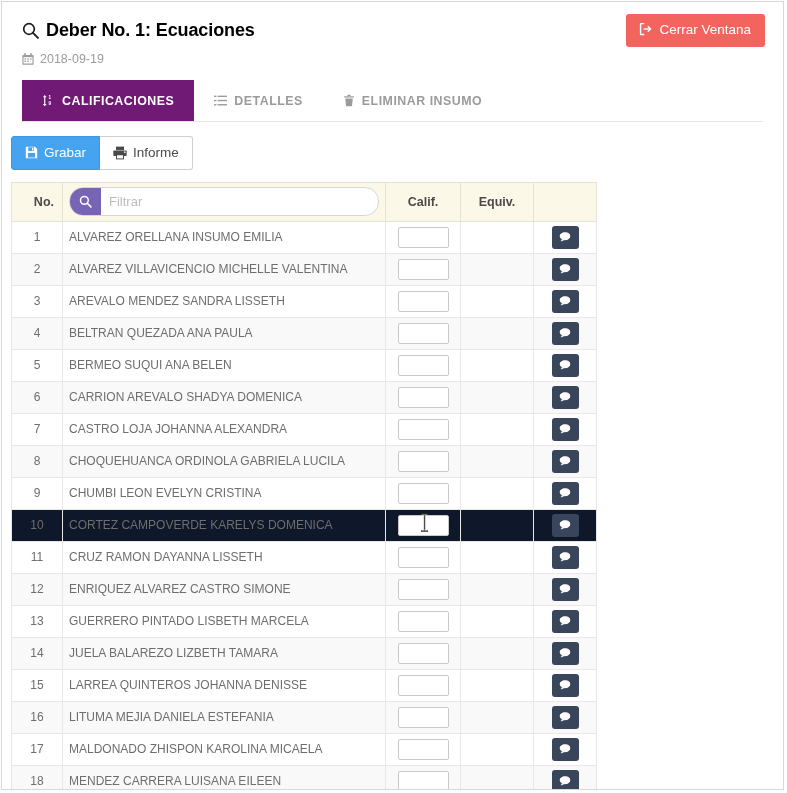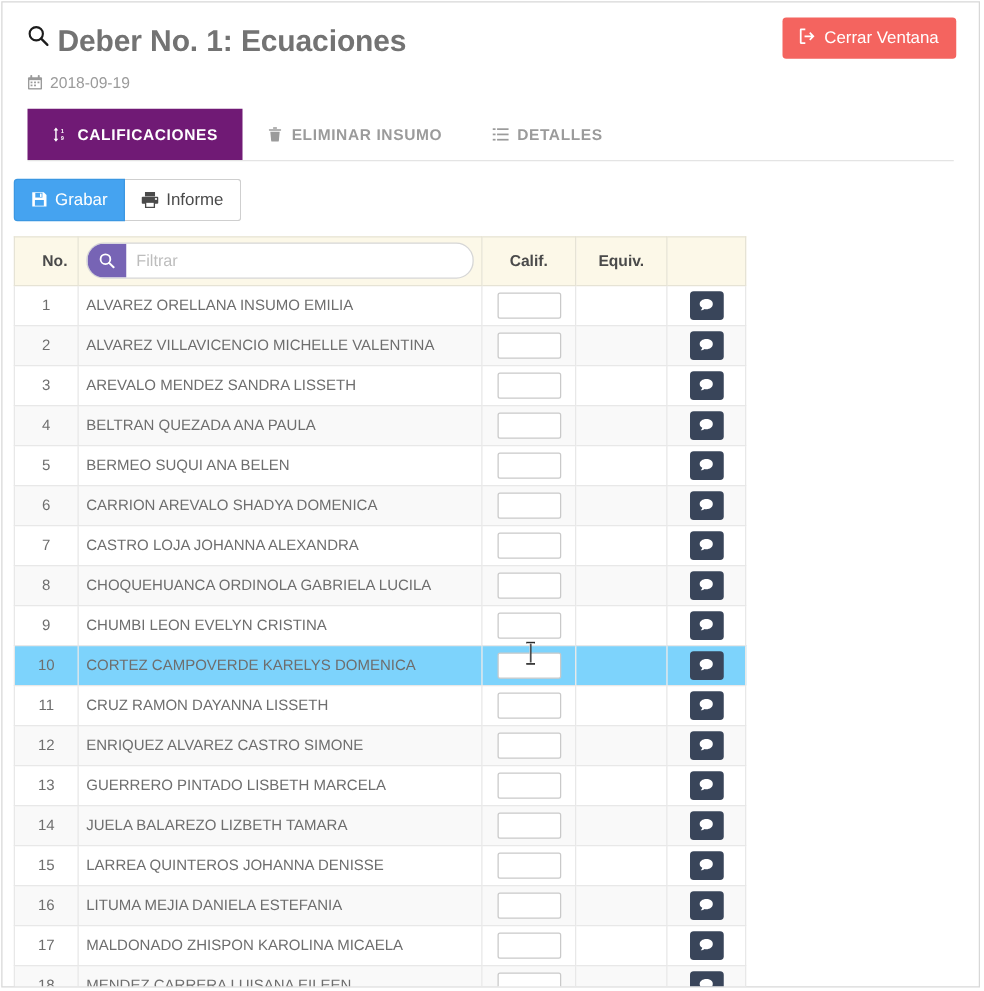--- a/index.html
+++ b/index.html
@@ -44,28 +44,28 @@
     cursor: pointer;
     white-space: nowrap;
     line-height: 1;
   }
   .close-btn .ico {
     display: inline-block;
     margin-right: 6px;
     vertical-align: -2px;
   }
   .page-title {
-    font-size: 24px;
+    font-size: 18px;
     font-weight: bold;
-    color: #737373;
+    color: #000000;
     margin: 0;
     letter-spacing: -0.1px;
     line-height: 1.2;
     display: flex;
-    align-items: flex-start;
+    align-items: center;
     gap: 7px;
   }
   .page-title .ico { display:inline-flex; align-items:center; }
   .page-date {
     margin-top: 10px;
     font-size: 12.5px;
     color: #9b9b9b;
     display: flex;
     align-items: center;
     gap: 6px;
@@ -192,21 +192,21 @@
   table.grades td {
     border: 1px solid #e8e8e8;
     height: 31px;
     padding: 0 6px;
     font-size: 12px;
     color: #6e6e6e;
     vertical-align: middle;
     background: #ffffff;
   }
   tr.alt td { background: #f9f9f9; }
-  tr.highlight td { background: #7dd3fc; }
+  tr.highlight td { background: #0f172a; }
   td.c-no { text-align: center; font-size: 12px; color: #6e6e6e; }
   td.c-calif { text-align: center; padding: 0 2px; }
   td.c-equiv { }
   td.c-act { text-align: center; padding: 0 2px; }
 
   input.calif {
     width: 51px;
     height: 21px;
     border: 1px solid #c9c9c9;
     border-radius: 2px;
@@ -289,44 +289,44 @@
           <svg width="13" height="13" viewBox="0 0 16 16">
               <path fill="#fff" d="M3.4 1.2 1.1 4.1h1.6v8.2h-1.6l2.3 2.9 2.3-2.9H4.1V4.1h1.6z"></path>
               <text x="8" y="6.4" font-size="5.6" fill="#fff" font-family="Liberation Sans, sans-serif">1</text>
               <text x="8" y="13.8" font-size="5.6" fill="#fff" font-family="Liberation Sans, sans-serif">9</text>
             </svg>
         </span>
           <span>CALIFICACIONES</span>
       </button>
       <button class="tab">
         <span class="ico">
-          <svg width="12" height="13" viewBox="0 0 16 16">
-              <g fill="#9b9b9b">
-                <rect x="1.5" y="2.4" width="13" height="1.7" rx="0.5"></rect>
-                <rect x="5.8" y="0.4" width="4.4" height="1.6" rx="0.5"></rect>
-                <path d="M3 5.2h10l-0.9 9.6a1 1 0 0 1-1 .9H4.9a1 1 0 0 1-1-.9z"></path>
-              </g>
-            </svg>
-        </span>
-          <span>ELIMINAR INSUMO</span>
-      </button>
-      <button class="tab">
-        <span class="ico">
           <svg width="13" height="13" viewBox="0 0 16 16">
               <g fill="#9b9b9b">
                 <rect x="0" y="2" width="3" height="1.7"></rect>
                 <rect x="4.5" y="2" width="11.5" height="1.7"></rect>
                 <rect x="0" y="7.2" width="3" height="1.7"></rect>
                 <rect x="4.5" y="7.2" width="11.5" height="1.7"></rect>
                 <rect x="0" y="12.4" width="3" height="1.7"></rect>
                 <rect x="4.5" y="12.4" width="11.5" height="1.7"></rect>
               </g>
             </svg>
         </span>
           <span>DETALLES</span>
+      </button>
+      <button class="tab">
+        <span class="ico">
+          <svg width="12" height="13" viewBox="0 0 16 16">
+              <g fill="#9b9b9b">
+                <rect x="1.5" y="2.4" width="13" height="1.7" rx="0.5"></rect>
+                <rect x="5.8" y="0.4" width="4.4" height="1.6" rx="0.5"></rect>
+                <path d="M3 5.2h10l-0.9 9.6a1 1 0 0 1-1 .9H4.9a1 1 0 0 1-1-.9z"></path>
+              </g>
+            </svg>
+        </span>
+          <span>ELIMINAR INSUMO</span>
       </button>
     </div>
   </div>
 
   <div class="toolbar">
     <div class="btn-group">
       <button class="btn btn-primary">
         <span class="ico">
           <svg width="13" height="13" viewBox="0 0 16 16">
               <path fill="#fff" d="M1 1h11.3L15 3.7V15H1V1z"></path>

